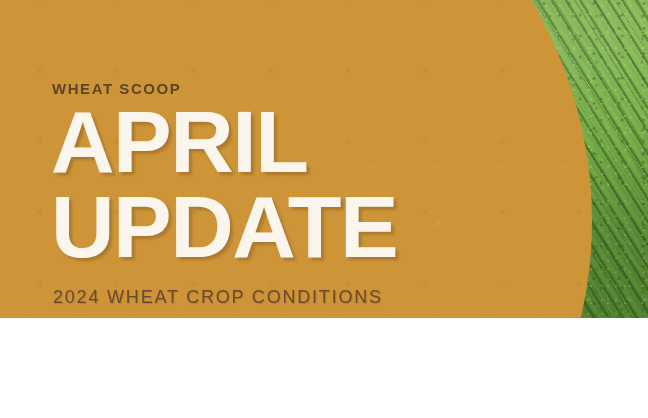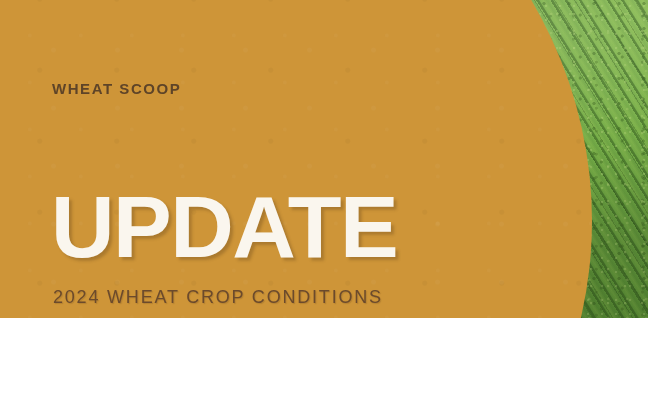--- a/index.html
+++ b/index.html
@@ -240,19 +240,20 @@
     <div class="photo-vignette"></div>
   </div>
 
   <div class="mustard-circle">
     <div class="mustard-texture"></div>
   </div>
 
   <div class="content">
     <p class="eyebrow">WHEAT SCOOP</p>
 
+    <h1 class="headline headline-1">APRIL</h1>
 
     <h1 class="headline headline-2">UPDATE</h1>
 
     <p class="subtitle">2024 WHEAT CROP CONDITIONS</p>
   </div>
 
 </div>
 
 </body></html>

